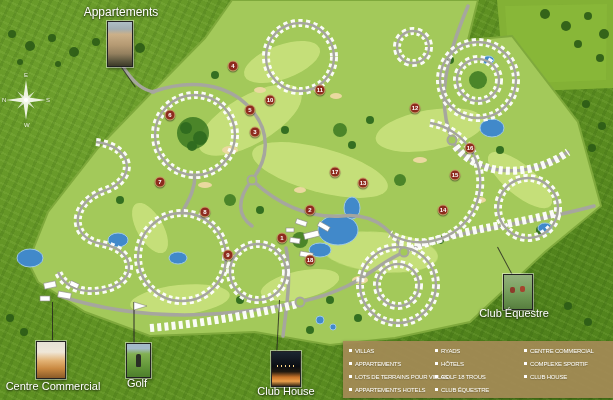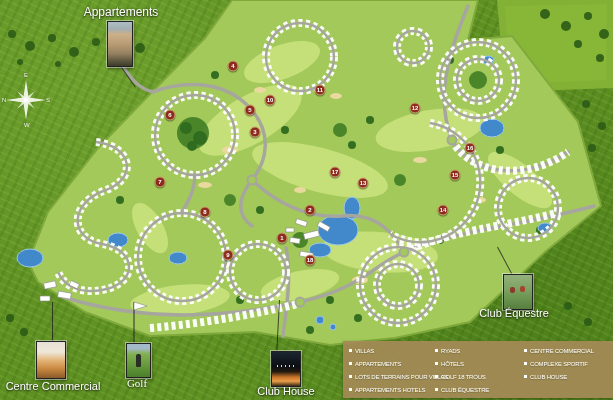--- a/index.html
+++ b/index.html
@@ -292,21 +292,21 @@
   <div id="thumb-club-house" class="thumb">
     <div class="fig lights"></div>
   </div>
   <div id="thumb-club-equestre" class="thumb">
     <div class="fig rider" style="left:6px;top:12px;"></div>
     <div class="fig rider" style="left:16px;top:11px;background:#a5442e;"></div>
   </div>
 
   <div id="label-appartements" class="map-label" style="left:121px;top:5px;">Appartements</div>
   <div id="label-centre-commercial" class="map-label" style="left:53px;top:380px;">Centre Commercial</div>
-  <div id="label-golf" class="map-label" style="left:137px;top:377px;font-family:Liberation Serif, serif;">Golf</div>
+  <div id="label-golf" class="map-label" style="left:137px;top:377px;">Golf</div>
   <div id="label-club-house" class="map-label" style="left:286px;top:385px;">Club House</div>
   <div id="label-club-equestre" class="map-label" style="left:514px;top:307px;">Club Équestre</div>
 
   <div id="legend">
     <div>
         <div class="lg-col lg-col-0">
           <div class="lg-row">
             <span class="lg-bullet"></span>
             <span class="lg-text">VILLAS</span>
           </div>

